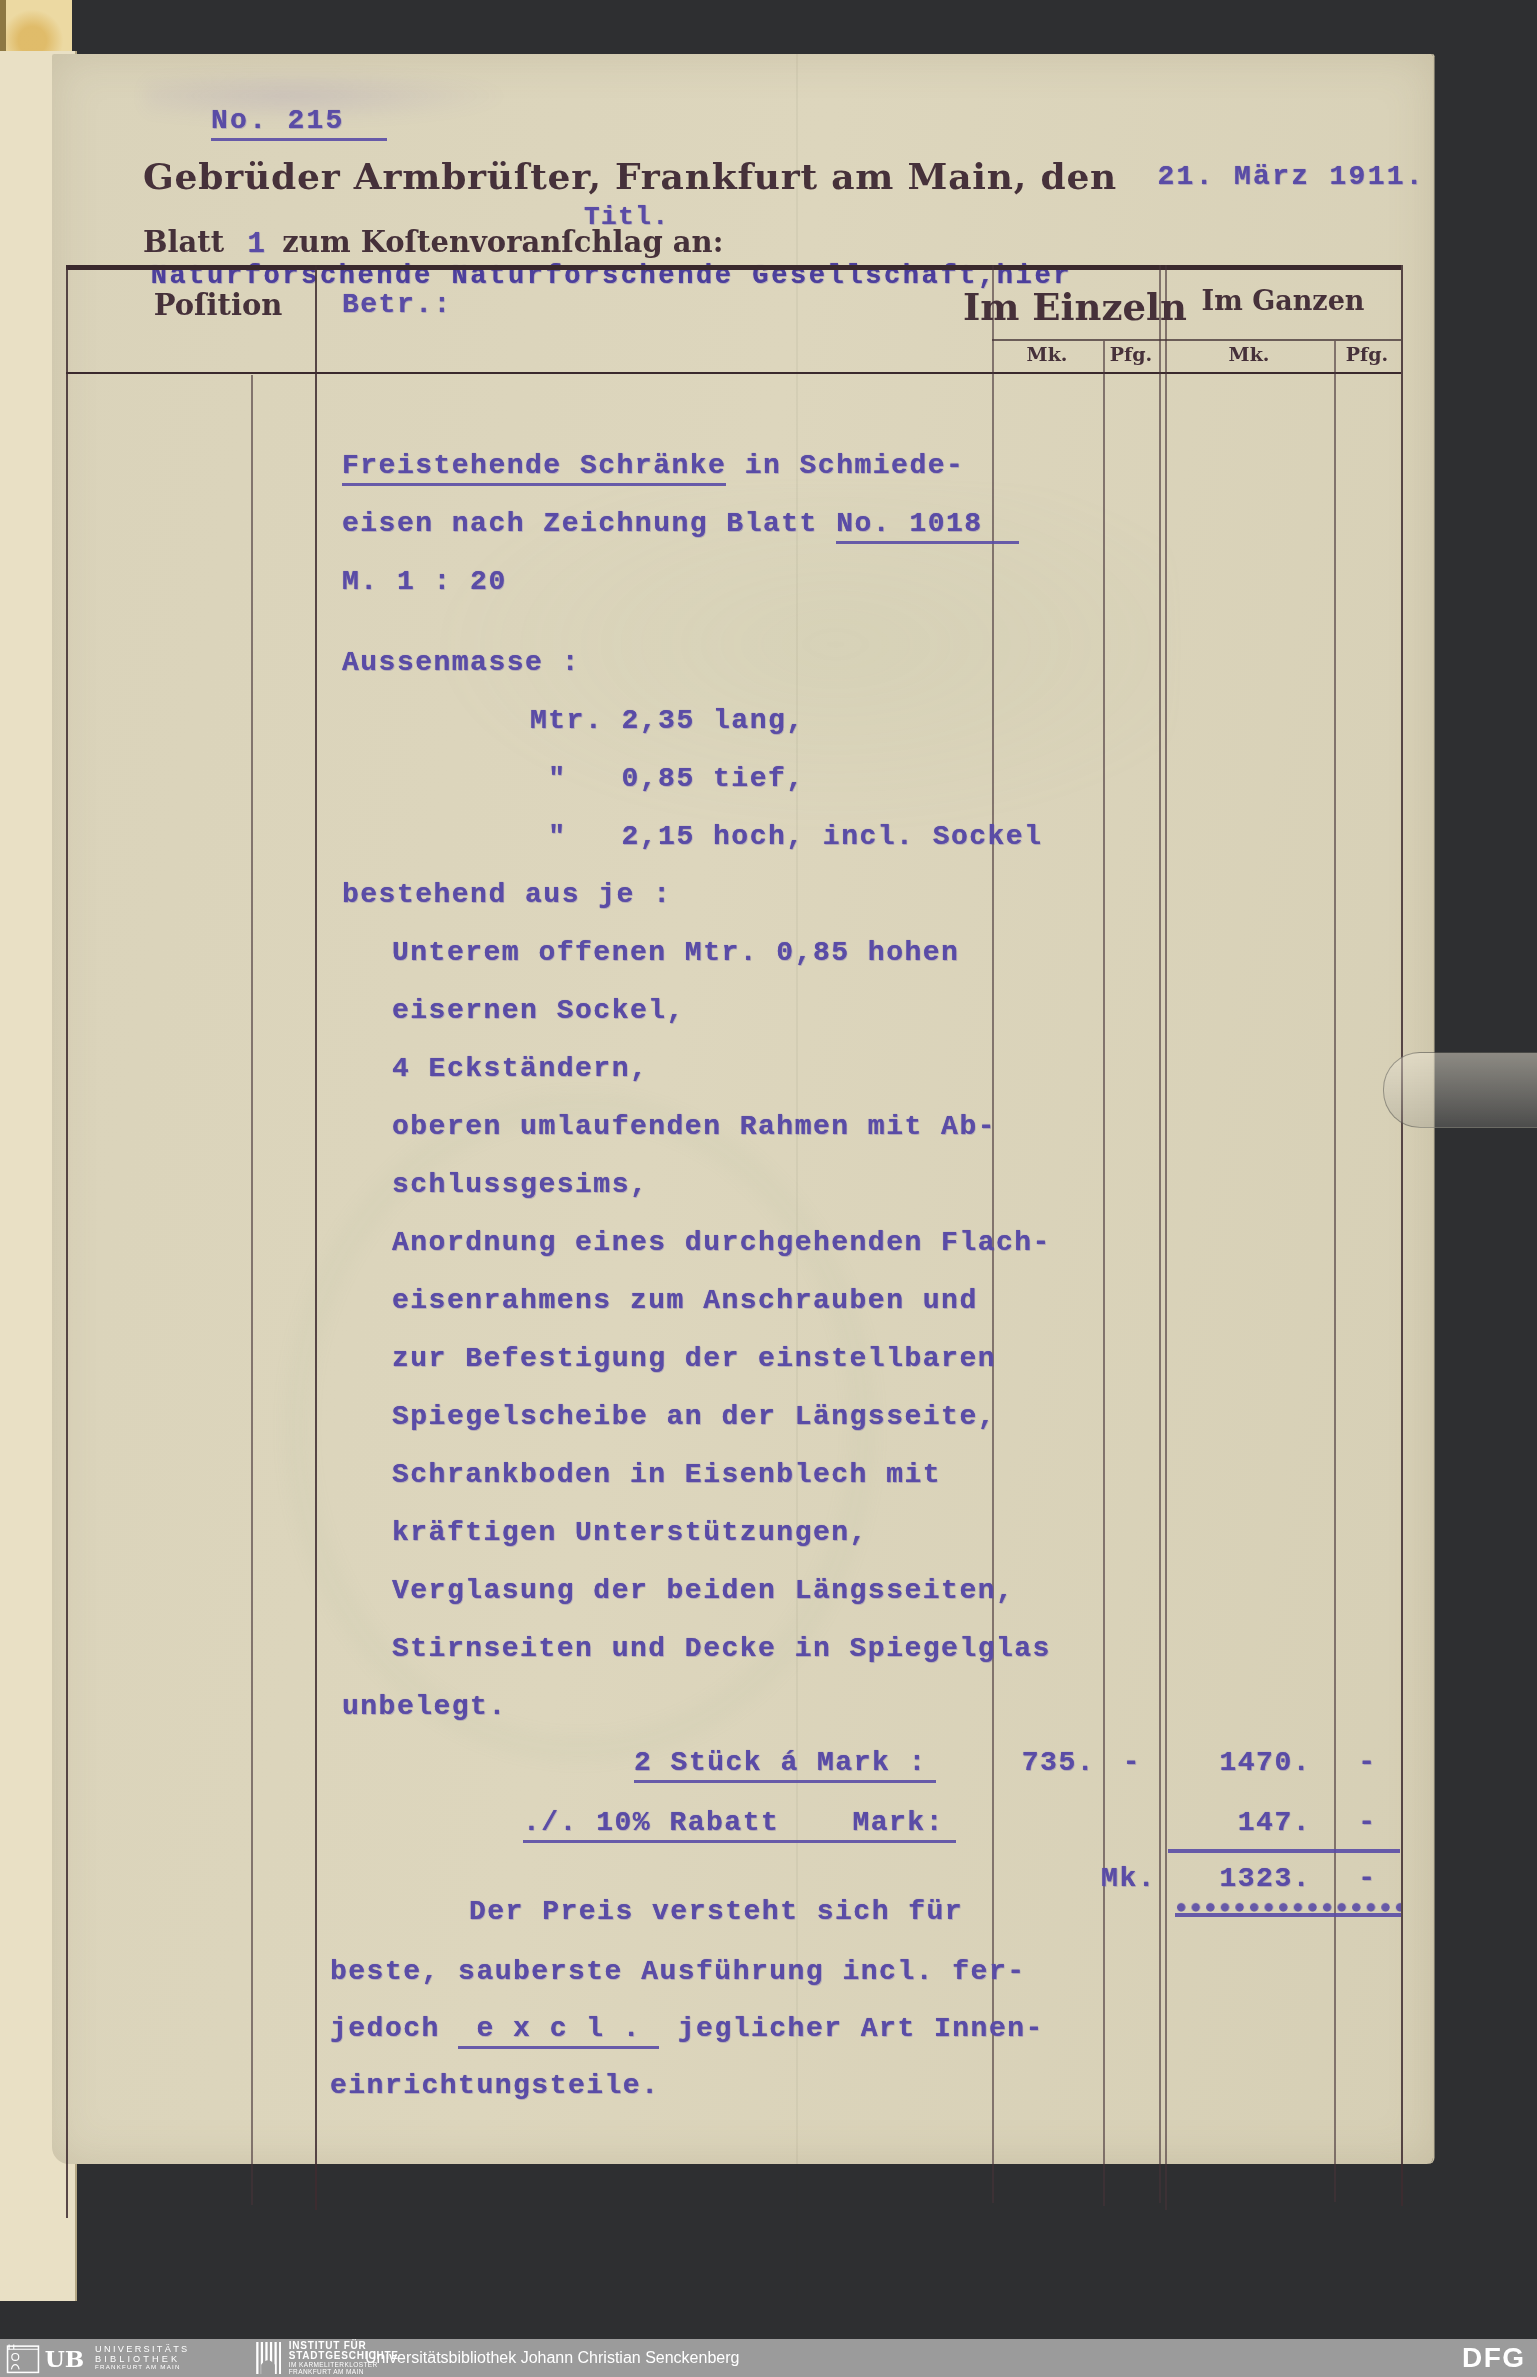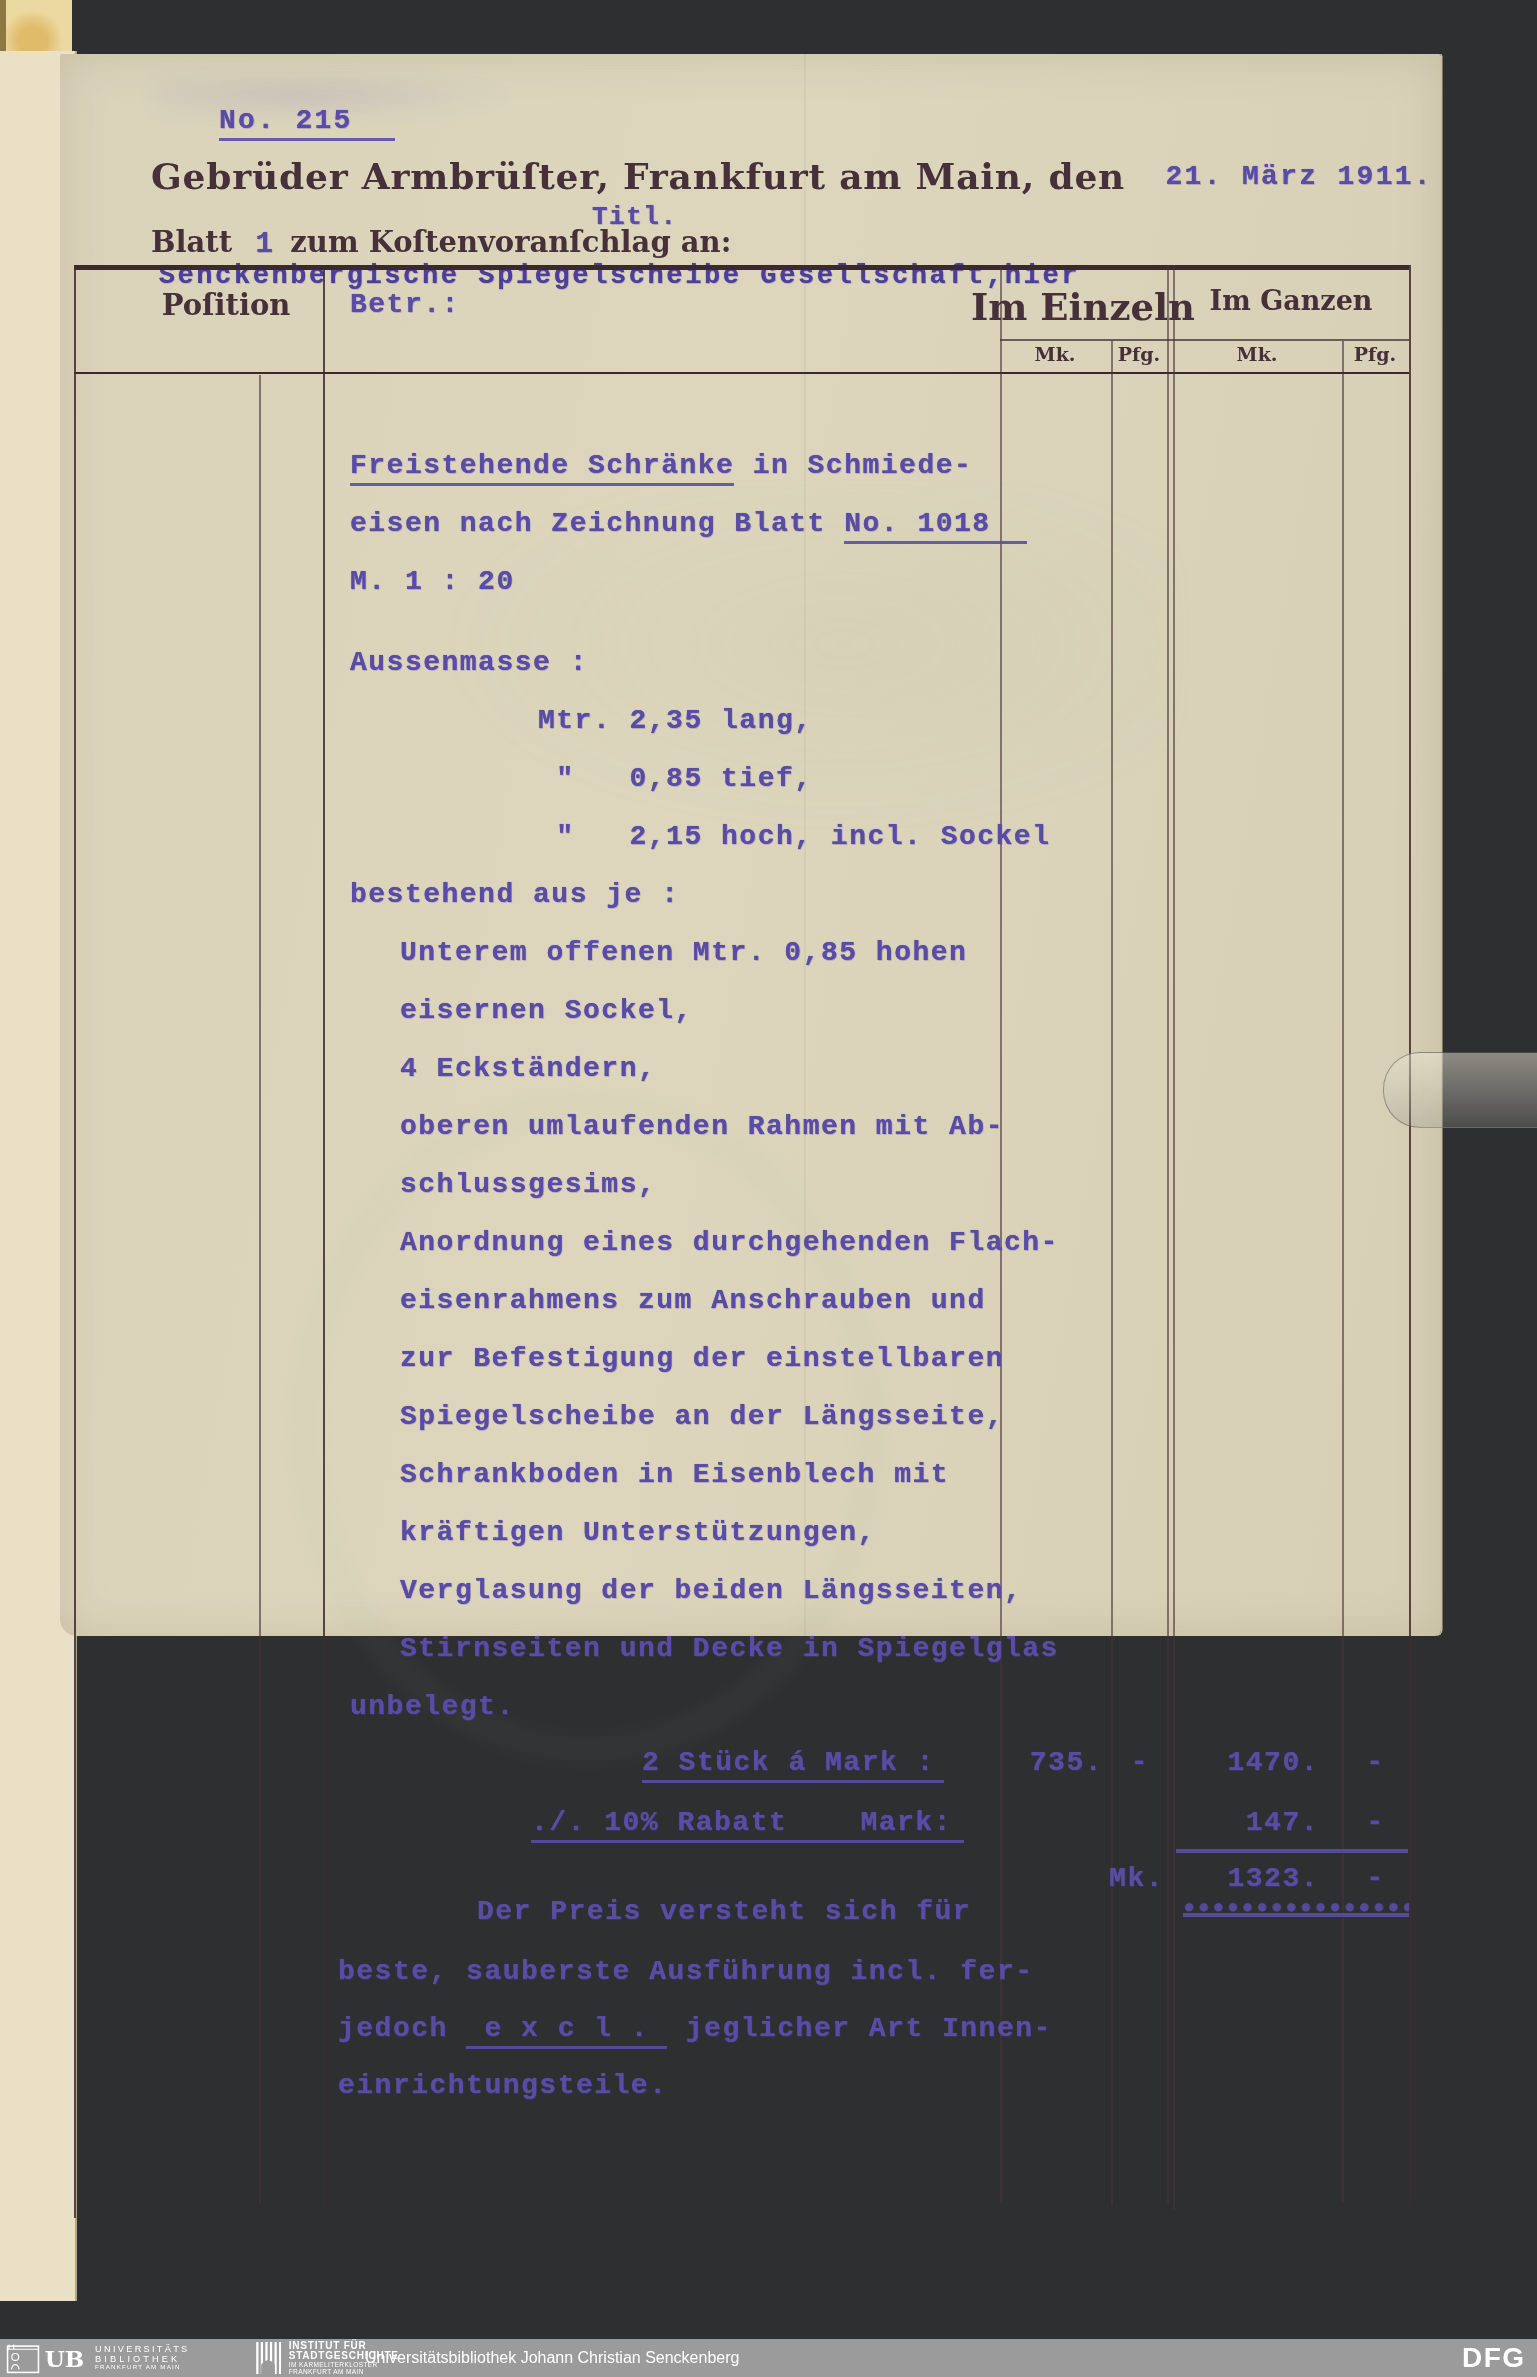--- a/index.html
+++ b/index.html
@@ -7,21 +7,21 @@
        font-family:"Liberation Sans",sans-serif;}
   .abs{position:absolute;}
 
   
   .spine-strip{left:0;top:0;width:7.7px;height:62px;background:#8d7843;}
   .corner-tab{left:6.2px;top:0;width:66px;height:58px;background:#ecd9a2;
       background-image:radial-gradient(circle at 40% 70%, rgba(214,164,60,.55) 0 14px, rgba(214,164,60,0) 31px);}
   .under-sheet{left:0;top:51px;width:75px;height:2250px;background:#e9e0c5;border-right:2.3px solid #b4a784;}
 
   
-  .paper{left:60px;top:54px;width:1381px;height:1582px;border-radius:2.3px 2.3px 6.2px 17px;
+  .paper{left:52px;top:54px;width:1381px;height:2110px;border-radius:2.3px 2.3px 6.2px 17px;
       background:linear-gradient(100deg,#dad3ba,#ddd6bd 45%,#d6cfb5);
       box-shadow:inset 0 0 46px rgba(120,105,70,.18), 1.5px 0 0 #c6bda1;}
 
   
   .typed{font-family:"Liberation Mono","DejaVu Sans Mono",monospace;font-weight:bold;color:#5a4ca6;
          text-shadow:0 0 0.8px rgba(90,76,166,.85),0.8px 0.8px 0 rgba(90,76,166,.25);white-space:pre;}
   .lp{font-family:"DejaVu Serif","Liberation Serif",serif;font-weight:bold;color:#46313a;white-space:pre;}
   .ul{border-bottom:3.1px solid rgba(90,76,166,.9);padding-bottom:2.3px;}
 
   
@@ -83,21 +83,21 @@
 
   <div class="abs" style="left:91px;top:101px;">
     <span class="lp" style="font-size:36px;letter-spacing:0.8px;">Gebrüder Armbrüſter, Frankfurt am Main, den</span>
     <span class="typed" style="font-size:28px;letter-spacing:2.3px;margin-left:37px;vertical-align:4.6px;">21. März 1911.</span>
   </div>
   <div class="abs typed" style="left:532px;top:148px;font-size:26px;letter-spacing:1.5px;">Titl.</div>
   <div class="abs" style="left:91px;top:171px;">
     <span class="lp" style="font-size:29px;">Blatt</span>
     <span class="typed" style="font-size:29px;margin:0 14px 0 20px;">1</span>
     <span class="lp" style="font-size:29px;">zum Koſtenvoranſchlag an:</span>
-    <span class="typed" style="font-size:27px;letter-spacing:2.6px;margin-left:7.7px;color:#4c3f9c;">Senckenbergische Spiegelscheibe Gesellschaft,hier</span>
+    <span class="typed" style="font-size:27px;letter-spacing:2.6px;margin-left:7.7px;color:#4c3f9c;">Naturforschende Naturforschende Gesellschaft,hier</span>
   </div>
 
   <div class="abs hrule" style="left:14px;top:211px;width:1335px;height:5.4px;"></div>
   <div class="abs hrule" style="left:940px;top:285px;width:409px;height:1.5px;opacity:.7;"></div>
   <div class="abs hrule" style="left:14px;top:318px;width:1335px;height:2.3px;"></div>
 
   <div class="abs vl" style="left:14px;top:211px;width:2.3px;height:1953px;"></div>
   <div class="abs vl thin" style="left:199px;top:321px;width:1.5px;height:1830px;"></div>
   <div class="abs vl" style="left:263px;top:211px;width:2.3px;height:1945px;"></div>
   <div class="abs vl thin" style="left:940px;top:211px;width:1.5px;height:1938px;"></div>

